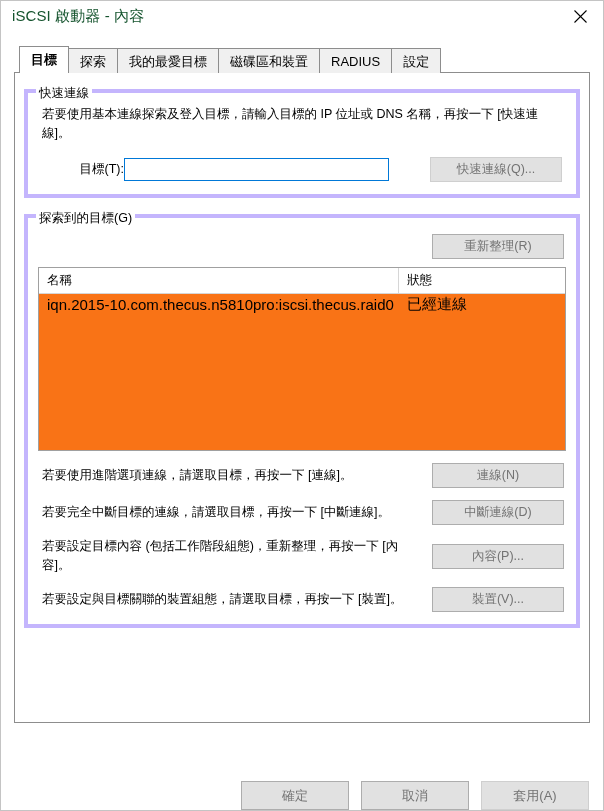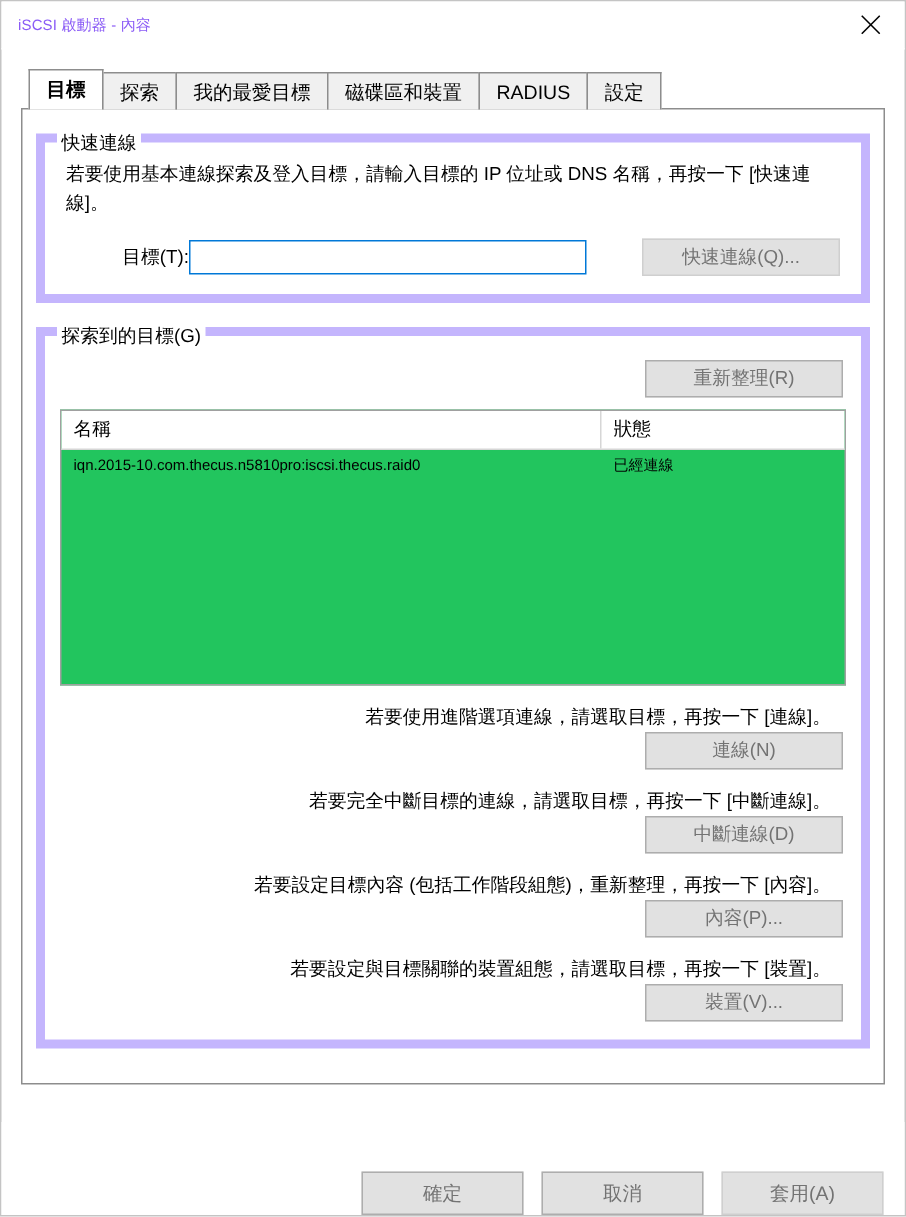--- a/index.html
+++ b/index.html
@@ -30,22 +30,22 @@
     height: 31px;
     flex: 0 0 31px;
     display: flex;
     align-items: center;
     justify-content: space-between;
     background: #ffffff;
     border-bottom: 1px solid #ffffff;
   }
   .title-text {
     padding-left: 11px;
-    font-size: 10px;
-    color: #8b5cf6;
+    font-size: 15px;
+    color: #14532d;
     letter-spacing: 0.1px;
   }
   .close-btn {
     width: 46px;
     height: 30px;
     display: flex;
     align-items: center;
     justify-content: center;
     cursor: default;
   }
@@ -91,21 +91,21 @@
     background: #ffffff;
     height: 651px;
     box-sizing: border-box;
     position: relative;
     margin-top: -1px;
     padding: 0 9px;
   }
   
   .groupbox {
     position: relative;
-    border: 6px solid #c4b5fd;
+    border: 4px solid #c4b5fd;
     margin-top: 16px;
     padding: 10px 10px 12px 10px;
     box-sizing: border-box;
   }
   .group-title {
     position: absolute;
     top: -8px;
     left: 8px;
     background: #ffffff;
     padding: 0 3px;
@@ -168,21 +168,21 @@
     display: flex;
     justify-content: flex-end;
     margin-top: 6px;
     padding-right: 2px;
   }
   .listview {
     margin-top: 8px;
     border: 1px solid #a0a0a0;
     height: 184px;
     box-sizing: border-box;
-    background: #22c55e;
+    background: #f97316;
     display: flex;
     flex-direction: column;
   }
   .lv-header {
     display: flex;
     height: 25px;
     border-bottom: 1px solid #d6d6d6;
     background: #ffffff;
   }
   .lv-col {
@@ -190,34 +190,33 @@
     line-height: 25px;
     padding-left: 8px;
     box-sizing: border-box;
     border-right: 1px solid #d6d6d6;
   }
   .lv-col.name { width: 360px; }
   .lv-col.status { flex: 1 1 auto; border-right: none; }
   .lv-body { flex: 1 1 auto; }
   .lv-row { display: flex; height: 20px; align-items: center; }
   .lv-cell {
-    font-size: 10px;
+    font-size: 15px;
     padding-left: 8px;
     box-sizing: border-box;
     white-space: nowrap;
     overflow: hidden;
   }
   .lv-cell.name { width: 360px; }
   .lv-cell.status { flex: 1 1 auto; }
   
   .action-row {
     display: flex;
-    align-items: flex-end;
+    align-items: center;
     margin-top: 12px;
-    flex-direction: column;
   }
   .action-text {
     flex: 1 1 auto;
     font-size: 12.5px;
     line-height: 19px;
     padding-left: 4px;
     padding-right: 10px;
   }
   .action-btn-wrap {
     flex: 0 0 auto;

